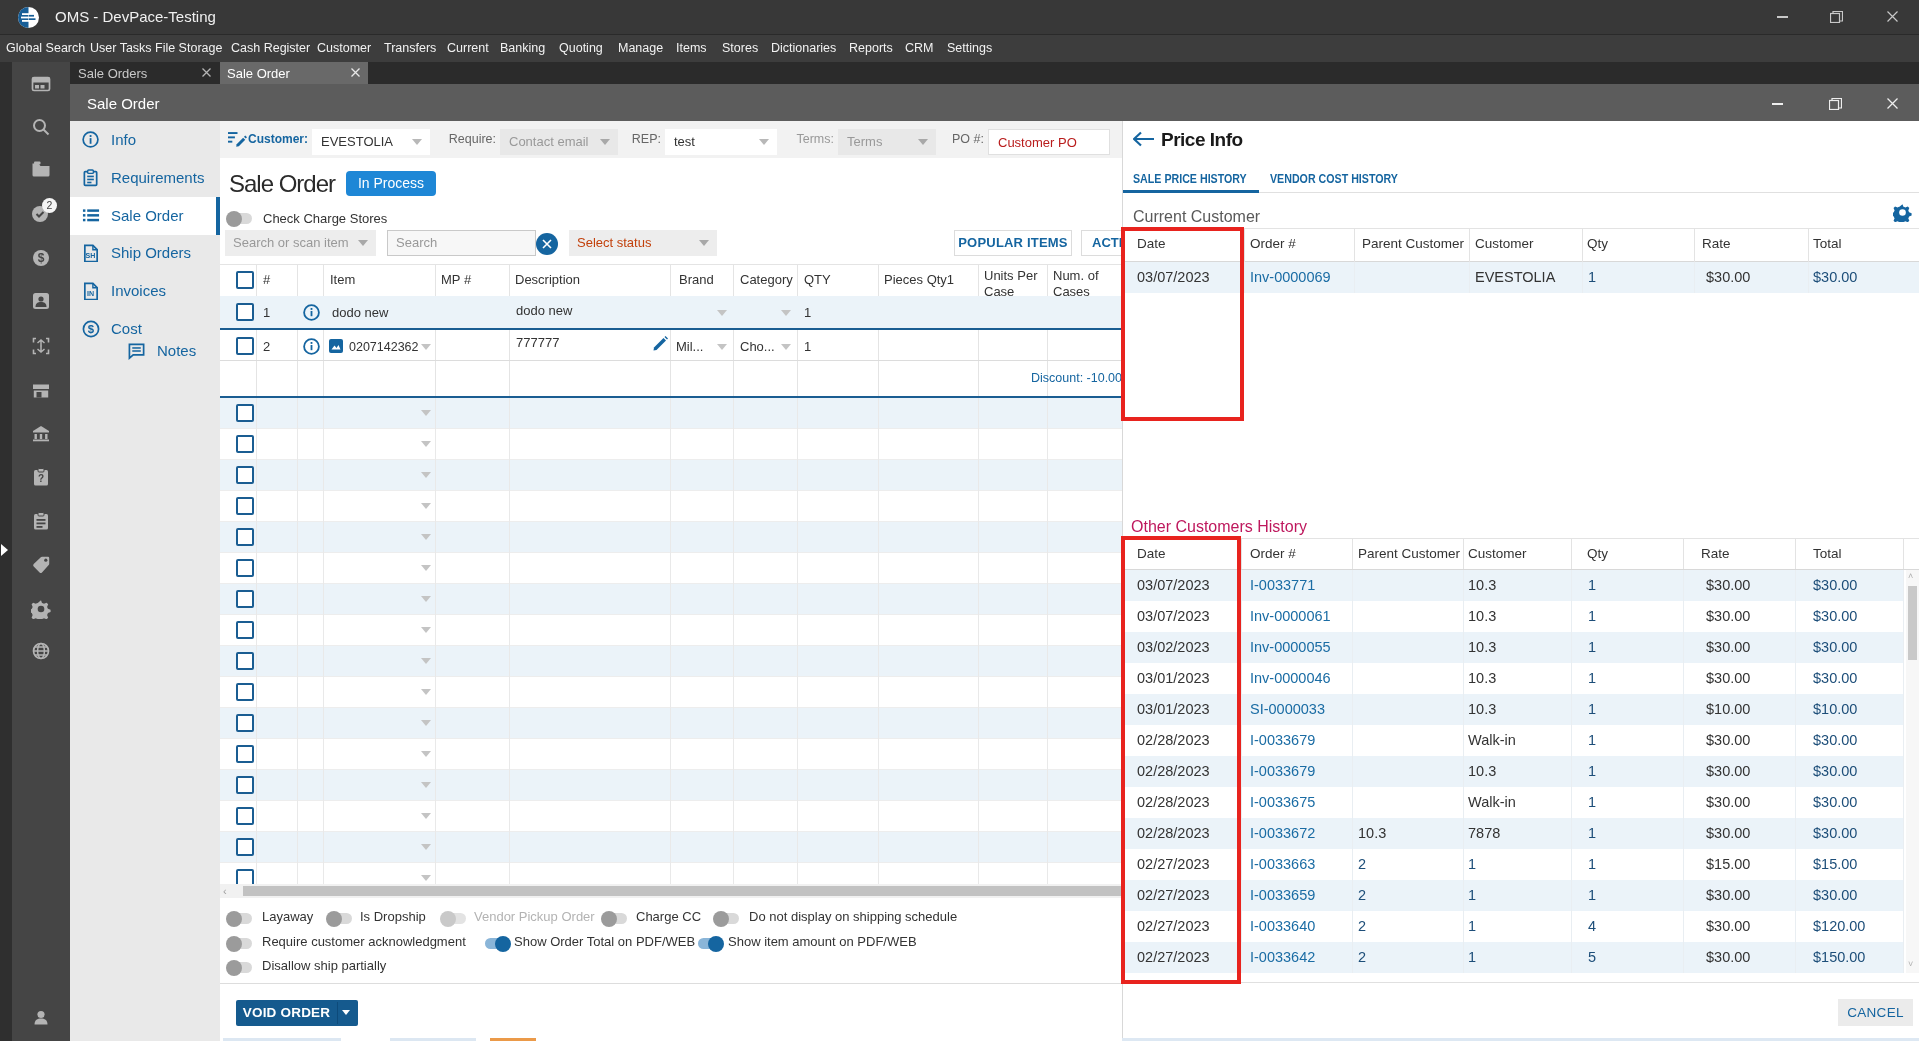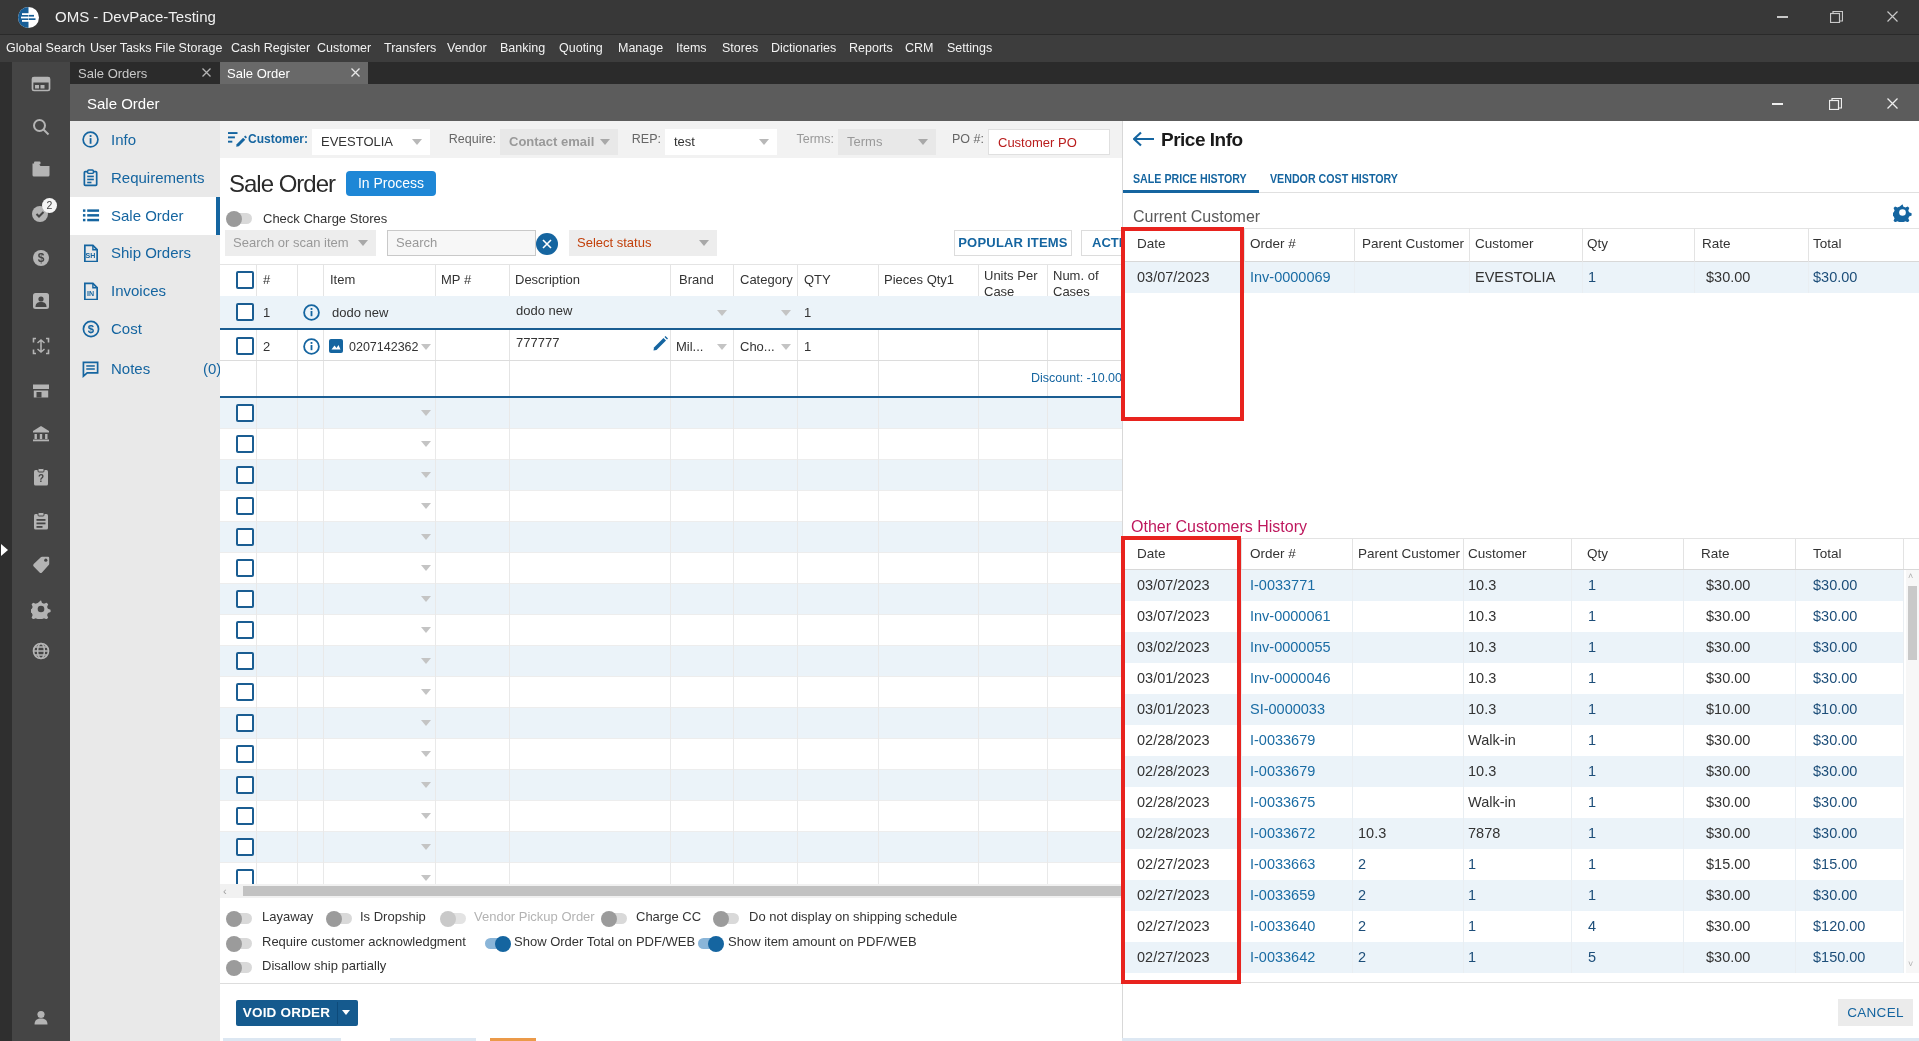--- a/index.html
+++ b/index.html
@@ -59,21 +59,21 @@
       <path d="M0.5 0.5 L10.5 10.5 M10.5 0.5 L0.5 10.5" stroke="#c8c8c8" stroke-width="1.2"></path>
     </svg>
 </div>
 <div id="menubar">
 <span class="menuitem" style="left:6px">Global Search</span>
 <span class="menuitem" style="left:90px">User Tasks</span>
 <span class="menuitem" style="left:155px">File Storage</span>
 <span class="menuitem" style="left:231px">Cash Register</span>
 <span class="menuitem" style="left:317px">Customer</span>
 <span class="menuitem" style="left:384px">Transfers</span>
-<span class="menuitem" style="left:447px">Vendor</span>
+<span class="menuitem" style="left:447px">Current</span>
 <span class="menuitem" style="left:500px">Banking</span>
 <span class="menuitem" style="left:559px">Quoting</span>
 <span class="menuitem" style="left:618px">Manage</span>
 <span class="menuitem" style="left:676px">Items</span>
 <span class="menuitem" style="left:722px">Stores</span>
 <span class="menuitem" style="left:771px">Dictionaries</span>
 <span class="menuitem" style="left:849px">Reports</span>
 <span class="menuitem" style="left:905px">CRM</span>
 <span class="menuitem" style="left:947px">Settings</span>
 </div>
@@ -229,21 +229,21 @@
       </svg>
 <span class="lbl">Invoices</span>
 </div>
 <div class="navitem" style="top:189px;">
 <svg class="navicon" width="19" height="19" viewBox="0 0 19 19">
         <circle cx="9.5" cy="9.5" r="8" fill="none" stroke="#1565a0" stroke-width="1.8"></circle>
         <text x="9.5" y="13.8" text-anchor="middle" font-size="12" font-weight="bold" fill="#1565a0" font-family="Liberation Sans">$</text>
       </svg>
 <span class="lbl">Cost</span>
 </div>
-<div class="navitem" style="top:229px;">
+<div class="navitem" style="top:211px;margin-left:46px;">
 <svg class="navicon" width="19" height="19" viewBox="0 0 19 19">
         <path d="M1.5 2.5 h15 v11 h-11 l-4 3.5 Z" fill="none" stroke="#1565a0" stroke-width="1.8"></path>
         <rect x="4.5" y="5.5" width="9" height="1.6" fill="#1565a0"></rect>
         <rect x="4.5" y="8.7" width="9" height="1.6" fill="#1565a0"></rect>
       </svg>
 <span class="lbl">Notes</span>
 <span class="abs" style="left:133px;top:10px">(0)</span>
 </div>
 </div>
 <div id="main">
@@ -254,21 +254,21 @@
       <rect x="0" y="12" width="5" height="2.2" fill="#1565a0"></rect>
 <path d="M10 16 L17.5 8.5 L20 11 L12.5 18.5 L9.5 19 Z" fill="#1565a0"></path>
       <path d="M18.5 7.5 l1.5 -1.5 2 2 -1.5 1.5 Z" fill="#1565a0"></path>
     </svg>
 <span class="field-label" style="left:24px;width:64px;text-align:right;color:#1565a0;font-weight:bold;top:11px;font-size:12px">Customer:</span>
 <div class="selbox" style="left:92px;top:8px;width:118px;background:#fff;">
       <span class="abs" style="left:9px;top:5px;color:#333">EVESTOLIA</span>
       <span class="caret" style="right:8px;top:10px"></span>
     </div>
 <span class="field-label" style="left:220px;width:56px;text-align:right;color:#666;top:11px">Require:</span>
-<div class="selbox" style="left:280px;top:8px;width:118px;background:#e8e8e8;font-weight:bold;">
+<div class="selbox" style="left:280px;top:8px;width:118px;background:#e8e8e8;">
       <span class="abs" style="left:9px;top:5px;color:#999">Contact email</span>
       <span class="caret" style="right:8px;top:10px;border-top-color:#a8a8a8"></span>
     </div>
 <span class="field-label" style="left:407px;width:34px;text-align:right;color:#666;top:11px">REP:</span>
 <div class="selbox" style="left:445px;top:8px;width:112px;background:#fff;">
       <span class="abs" style="left:9px;top:5px;color:#333">test</span>
       <span class="caret" style="right:8px;top:10px"></span>
     </div>
 <span class="field-label" style="left:570px;width:44px;text-align:right;color:#999;top:11px">Terms:</span>
 <div class="selbox" style="left:618px;top:8px;width:98px;background:#e8e8e8;">

